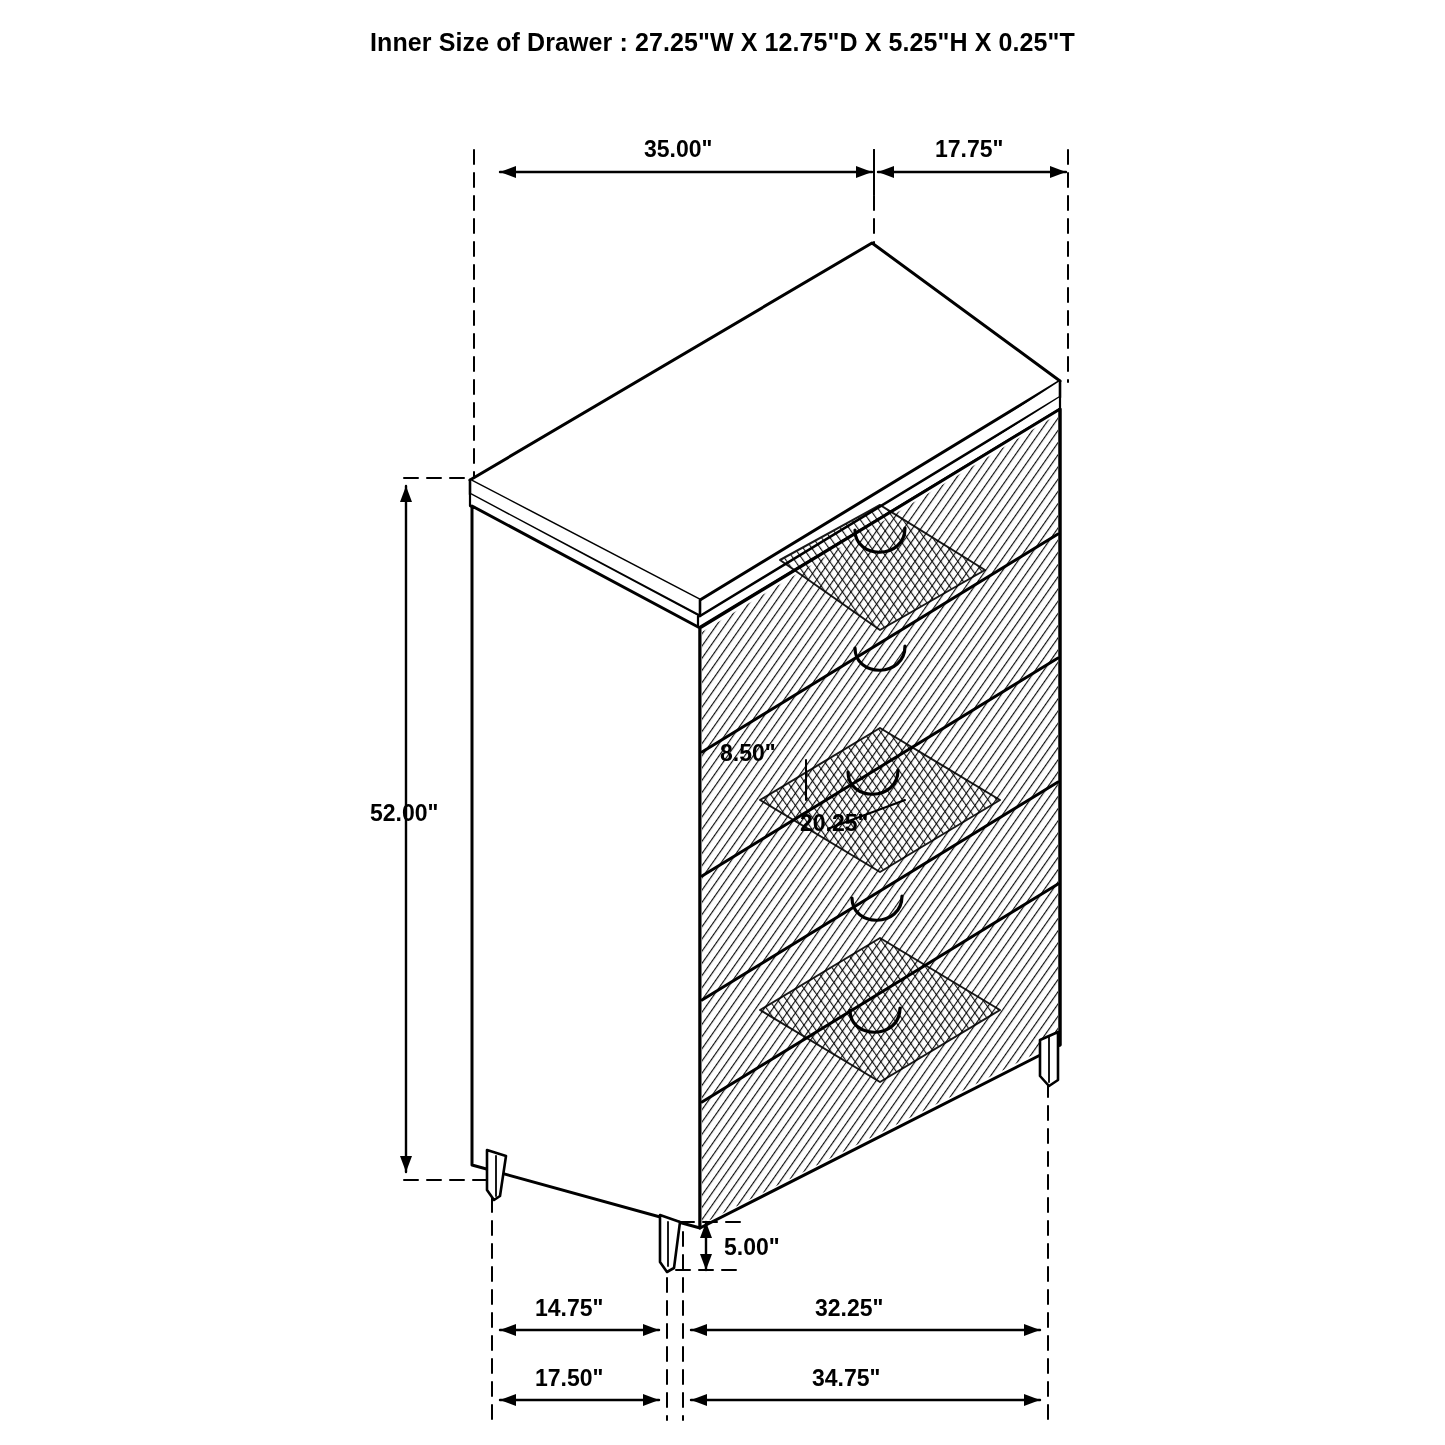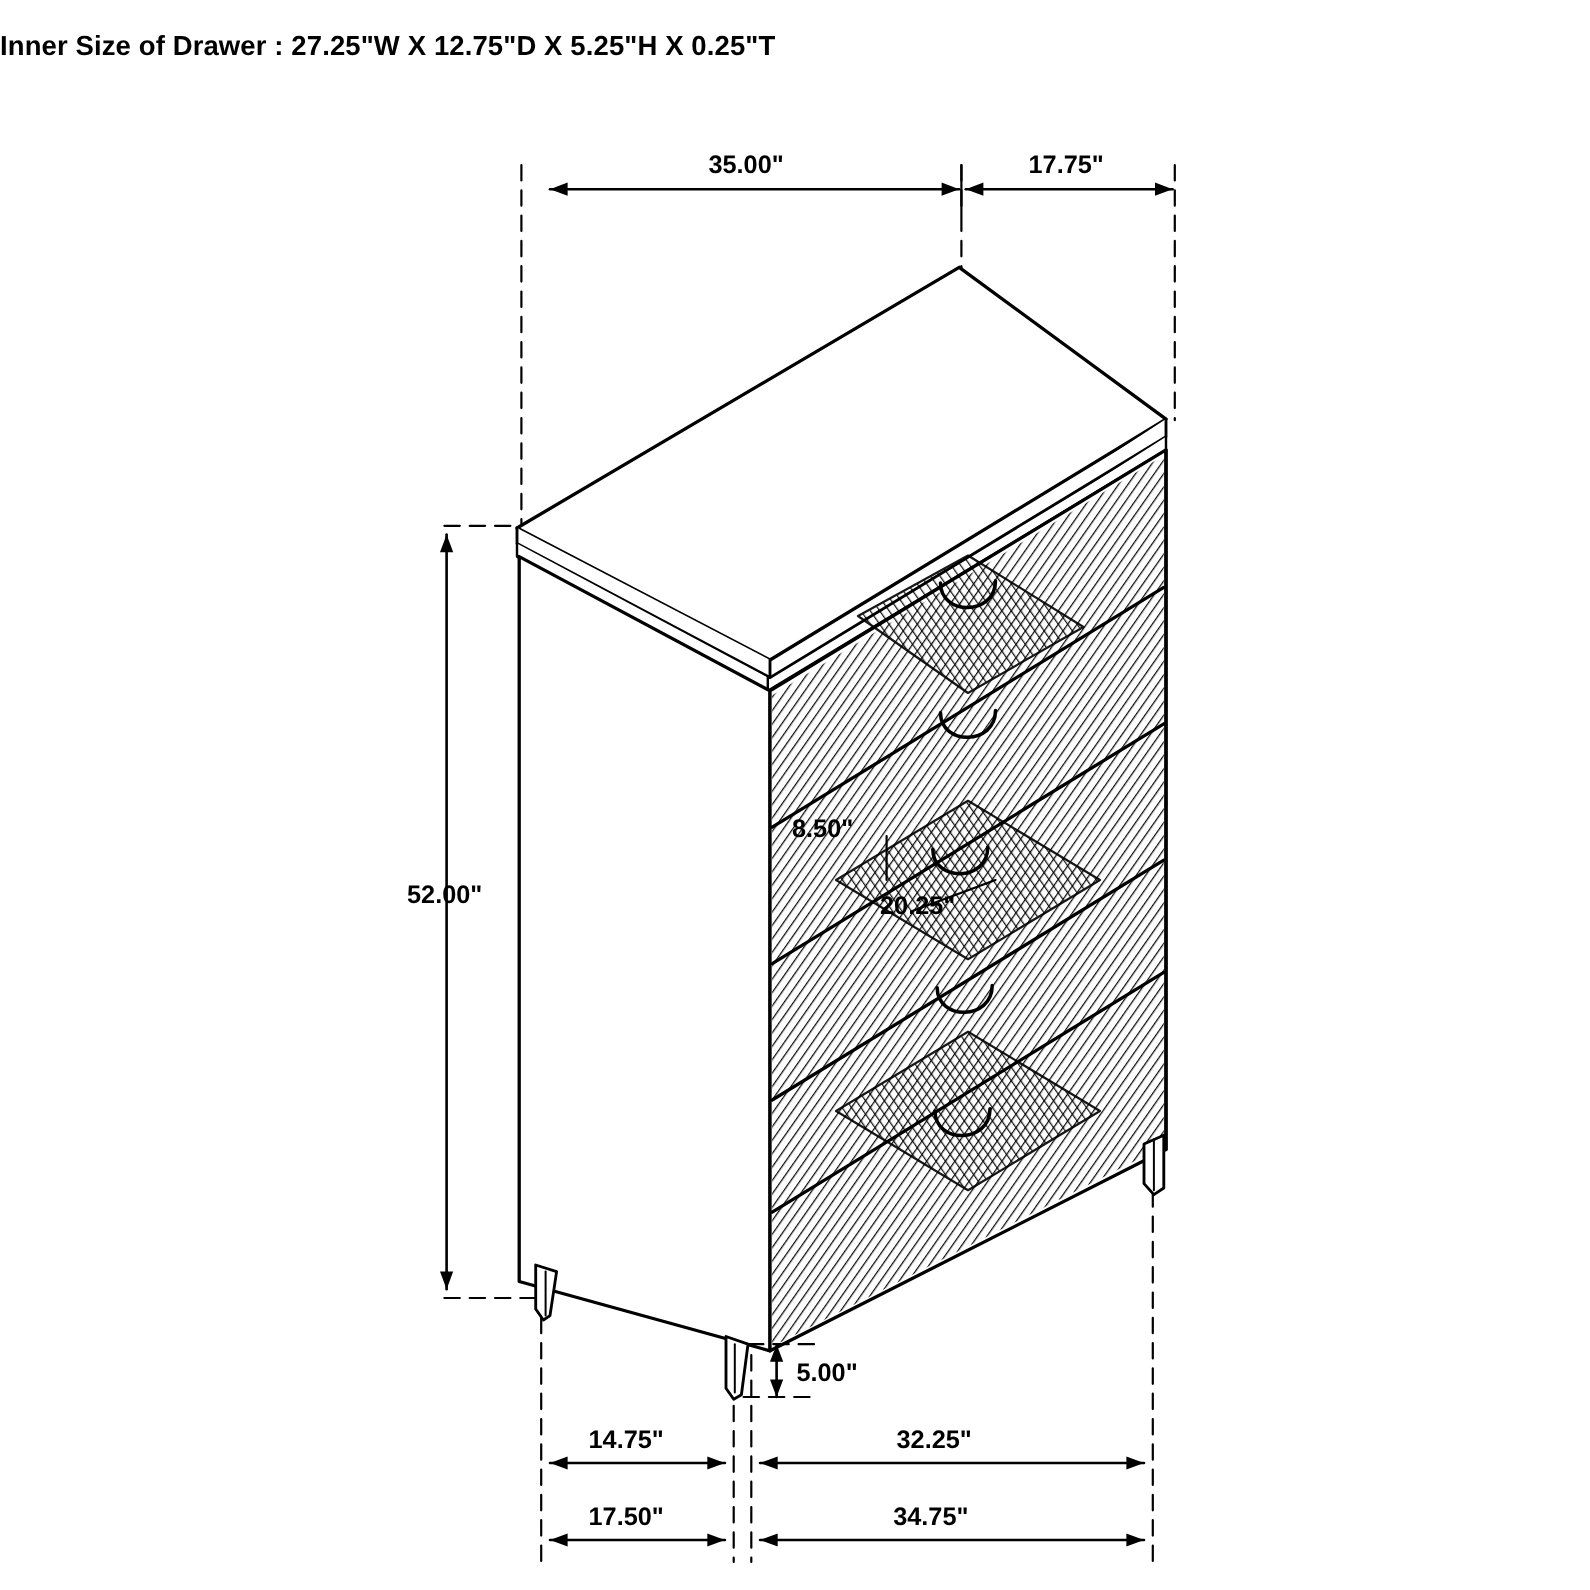--- a/index.html
+++ b/index.html
@@ -20,20 +20,21 @@
     left: 0;
     top: 0;
     width: 1445px;
     height: 1445px;
   }
   .title {
     position: absolute;
     left: 0;
     top: 28px;
     width: 1445px;
+    text-align: center;
     font-size: 25px;
     font-weight: bold;
     letter-spacing: 0.1px;
   }
   svg.drawing {
     position: absolute;
     left: 0;
     top: 0;
     width: 1445px;
     height: 1445px;

